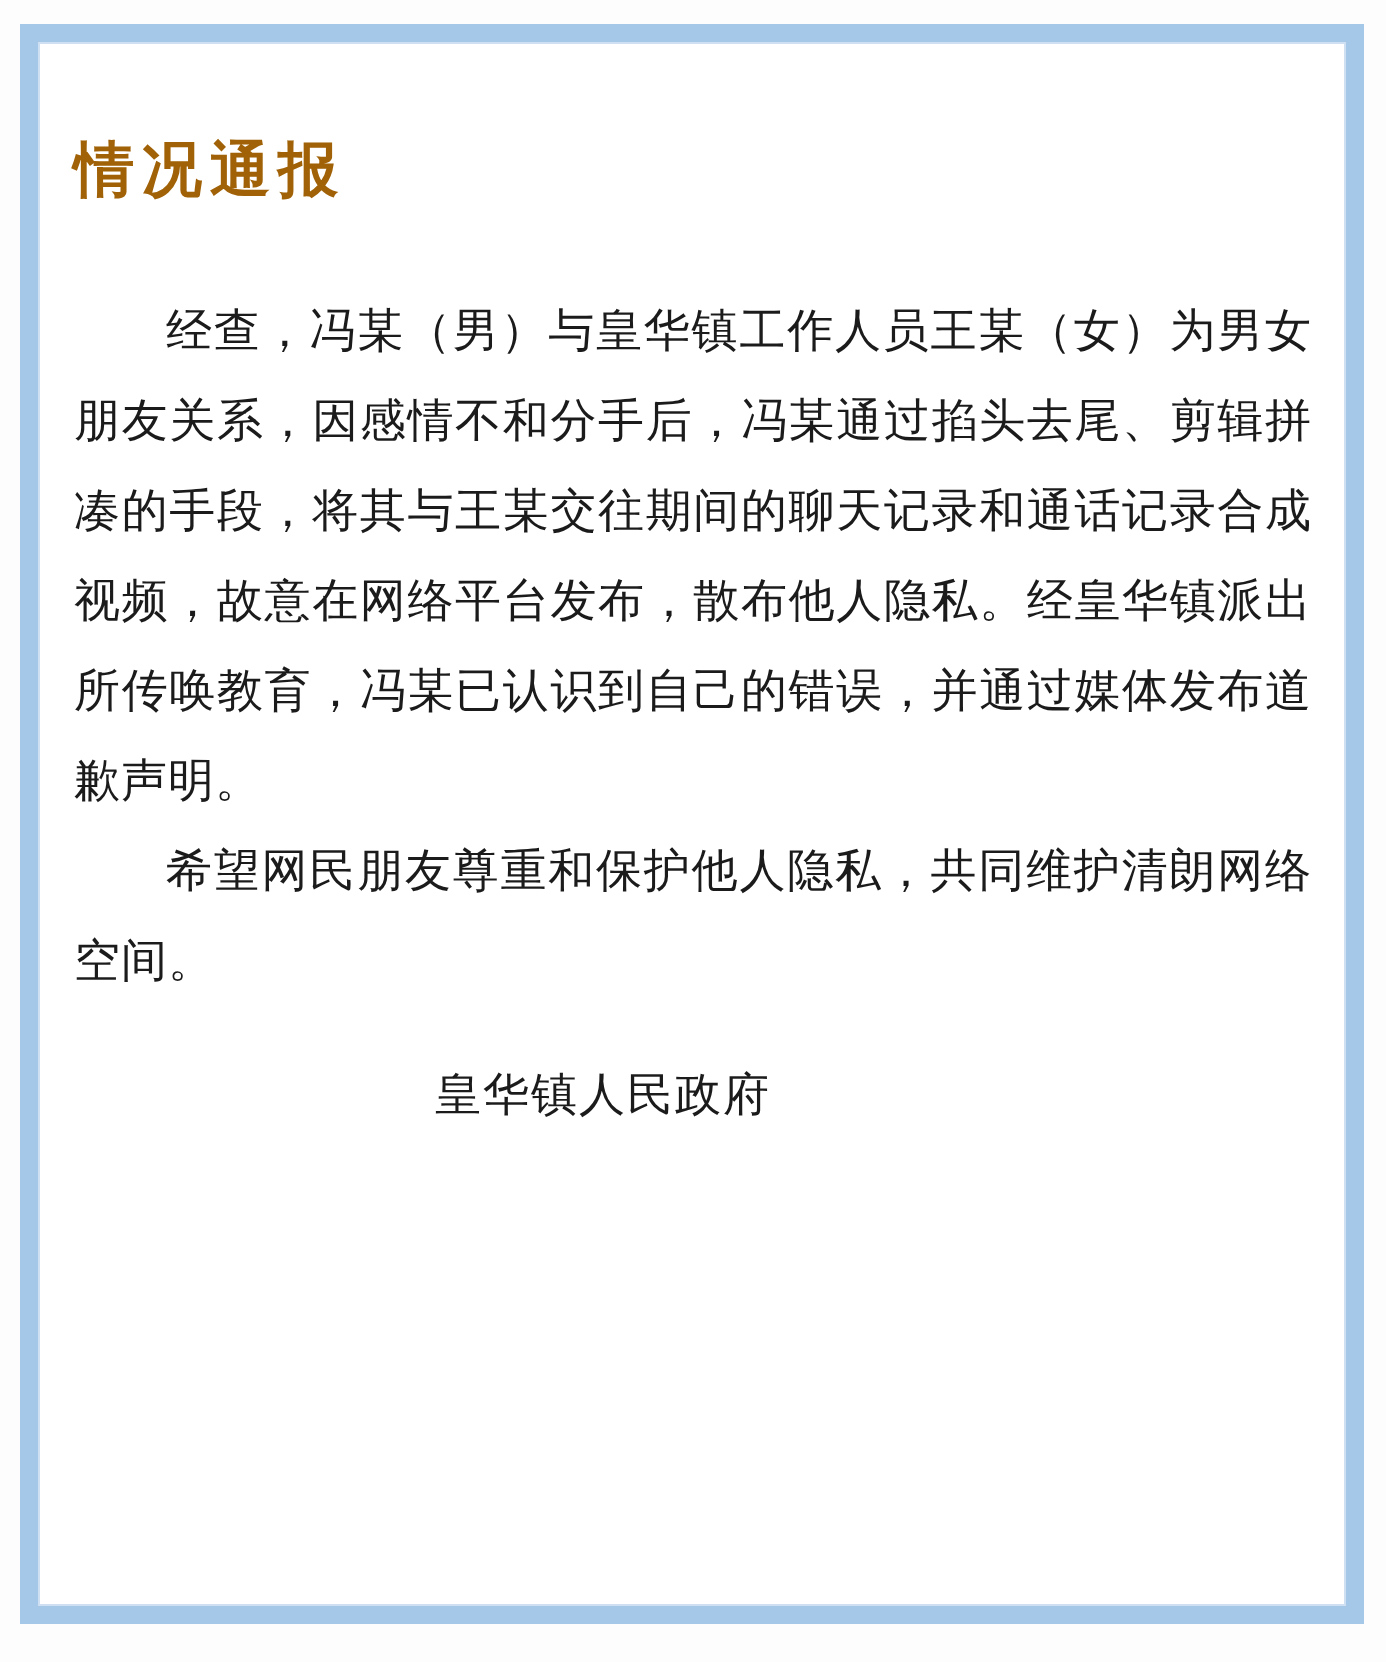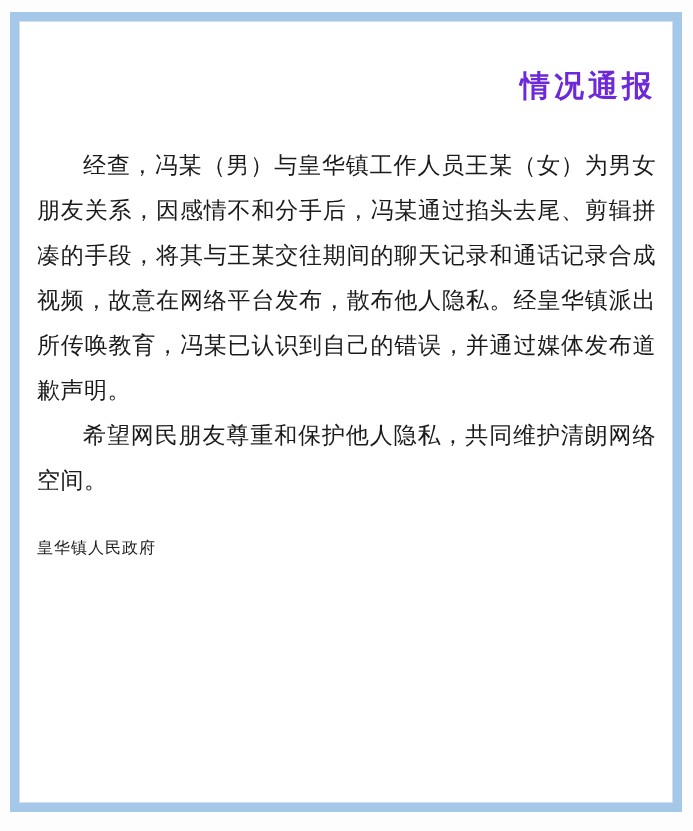--- a/index.html
+++ b/index.html
@@ -40,36 +40,36 @@
     padding: 46px 17px 0 18px;
     overflow: hidden;
   }
   .notice-title {
     margin: 0 0 38px 0;
     font-family: "Liberation Sans", "DejaVu Sans", sans-serif;
     font-weight: bold;
     font-size: 30px;
     line-height: 38px;
     letter-spacing: 4px;
-    text-align: right;
-    color: #6d28d9;
+    text-align: left;
+    color: #a16207;
   }
   .para {
     margin: 0;
     font-size: 23px;
     line-height: 45px;
     text-align: justify;
     text-indent: 2em;
     letter-spacing: 0.5px;
   }
   .signoff {
     margin-top: 22px;
     padding-right: 90px;
-    text-align: left;
-    font-size: 16px;
+    text-align: center;
+    font-size: 23px;
     line-height: 45px;
     letter-spacing: 1px;
   }
 </style>
 </head>
 <body>
 
 <div class="notice-frame">
   <div class="notice-content">
 

